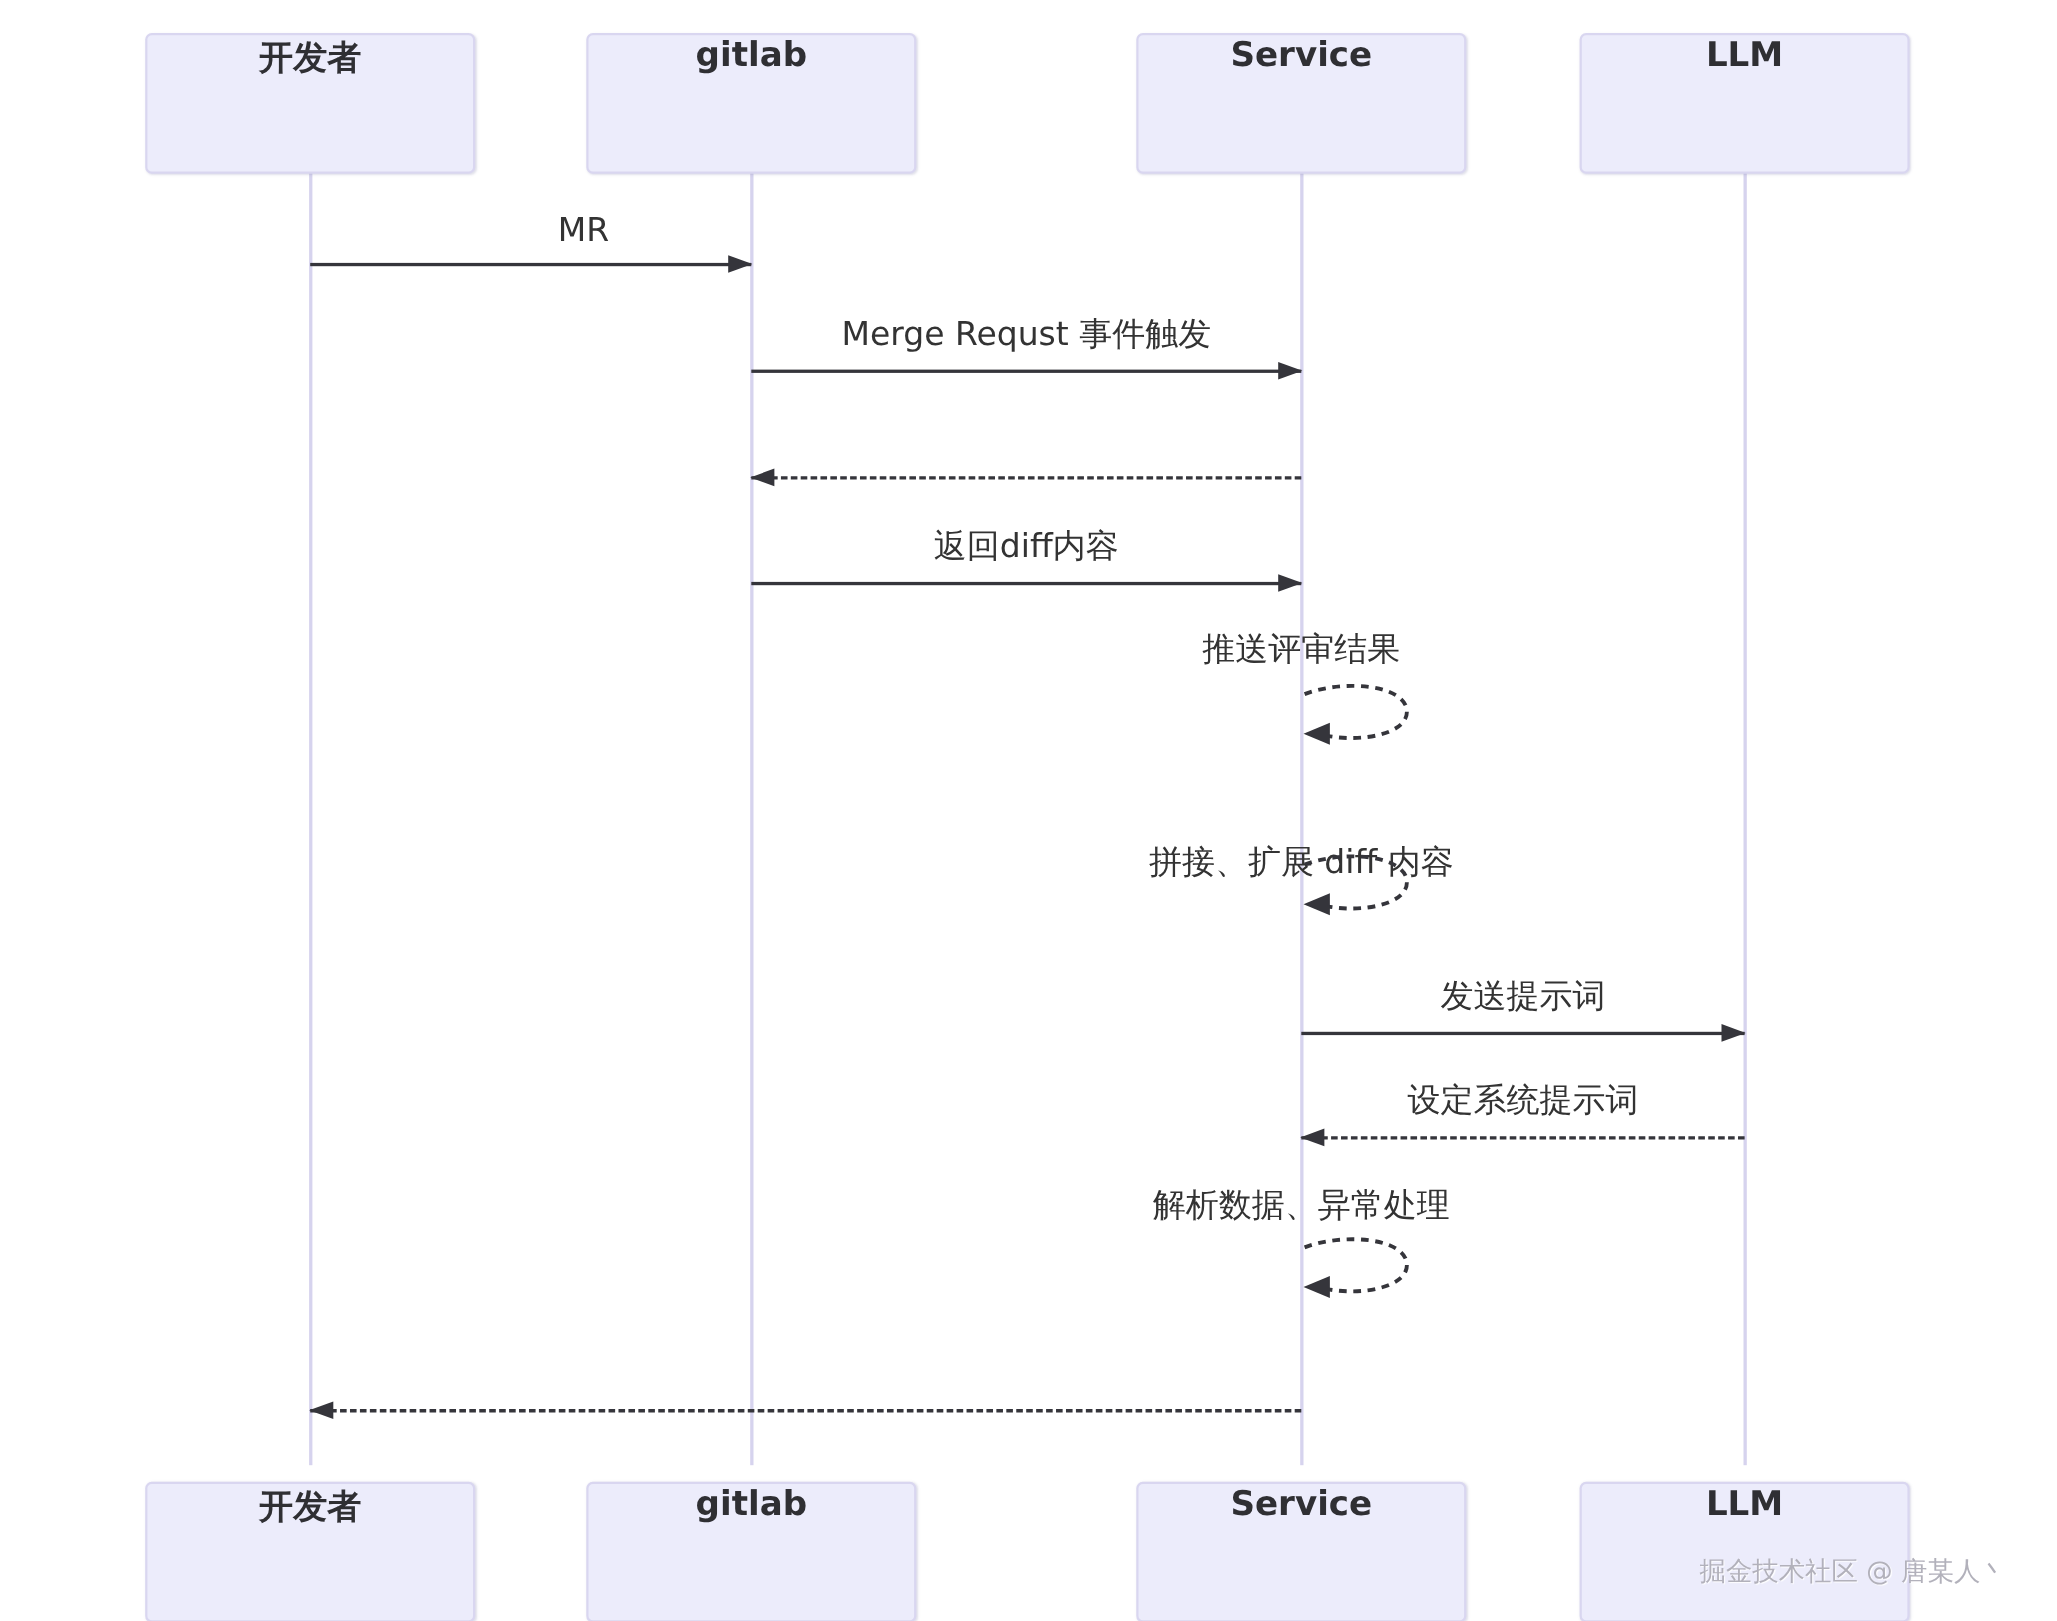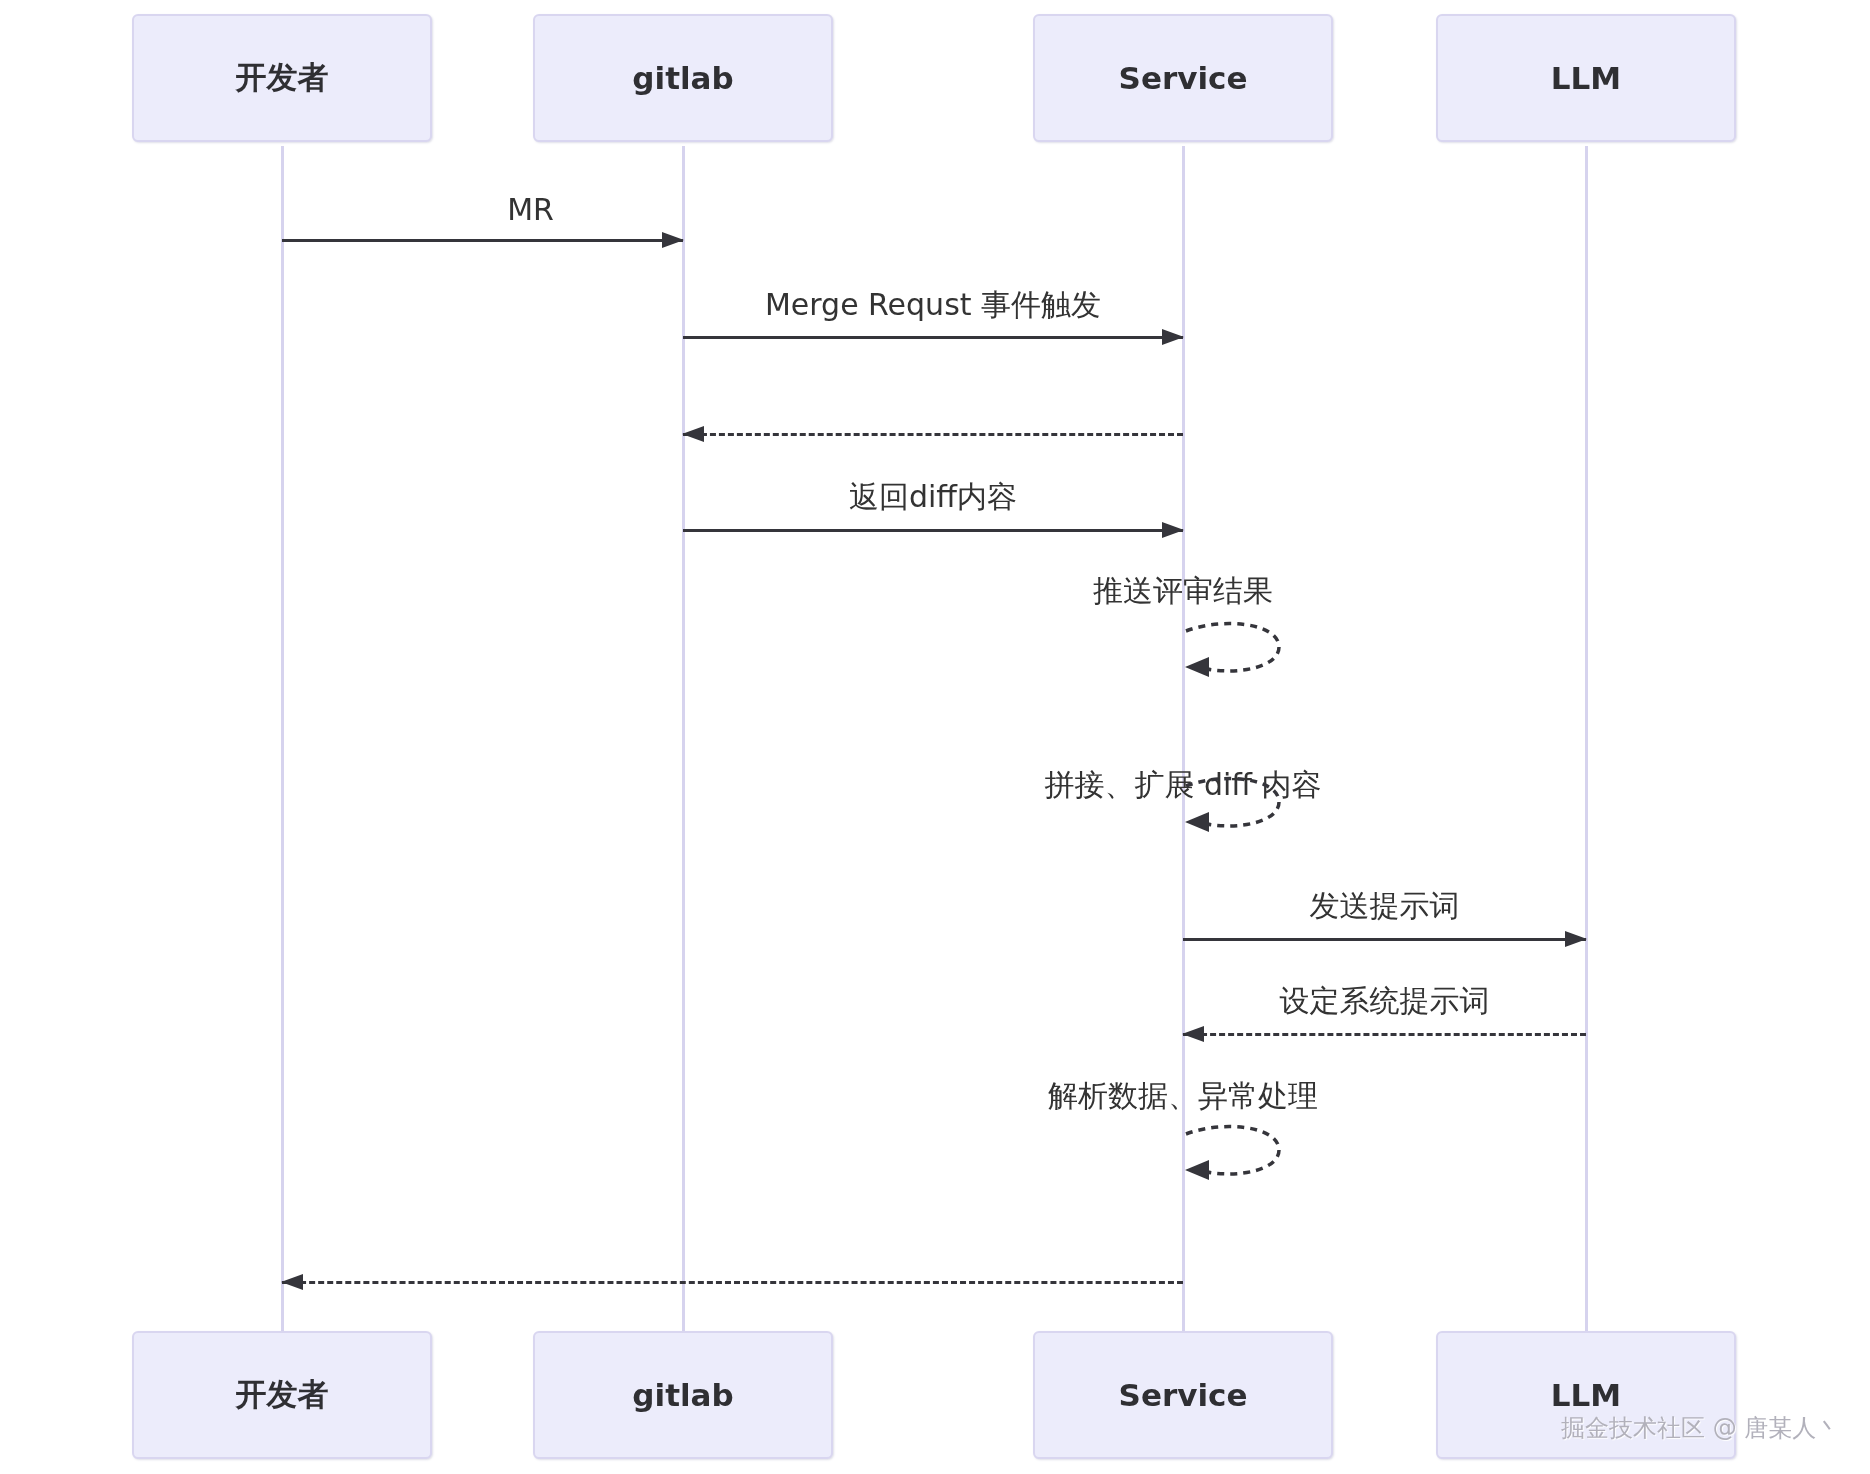--- a/index.html
+++ b/index.html
@@ -9,24 +9,25 @@
     background:#ffffff;
     font-family:"DejaVu Sans","Liberation Sans",sans-serif;
     overflow:hidden;
   }
   .actor{
     position:absolute;
     width:300px;height:128px;
     background:#ECECFB;
     border:2px solid #d9d6f0;
     border-radius:6px;
-    display:flex;align-items:center;justify-content:center;
+    display:flex;justify-content:center;
     font-size:31px;font-weight:bold;color:#2f2f33;
     box-shadow:1px 1px 2px rgba(130,130,170,0.25);
     box-sizing:border-box;
+    margin-top:16px;
   }
   .lifeline{
     position:absolute;
     width:3px;top:146px;height:1186px;
     background:#d6d3ee;
   }
   .mlabel{
     position:absolute;
     height:36px;line-height:36px;
     text-align:center;
@@ -54,21 +55,20 @@
     border-bottom:8px solid transparent;
   }
   .selfloop{position:absolute;overflow:visible;}
   .watermark{
     position:absolute;
     left:1545px;top:1412px;
     font-size:24px;
     color:#b2b1bb;
     text-shadow:1px 1px 1px #ffffff;
     white-space:nowrap;
-    margin-left:16px;
   }
 </style>
 </head>
 <body>
 
 <div class="stage">
 
   <div class="lifeline" style="left:281px;"></div>
   <div class="lifeline" style="left:682px;"></div>
   <div class="lifeline" style="left:1182px;"></div>

